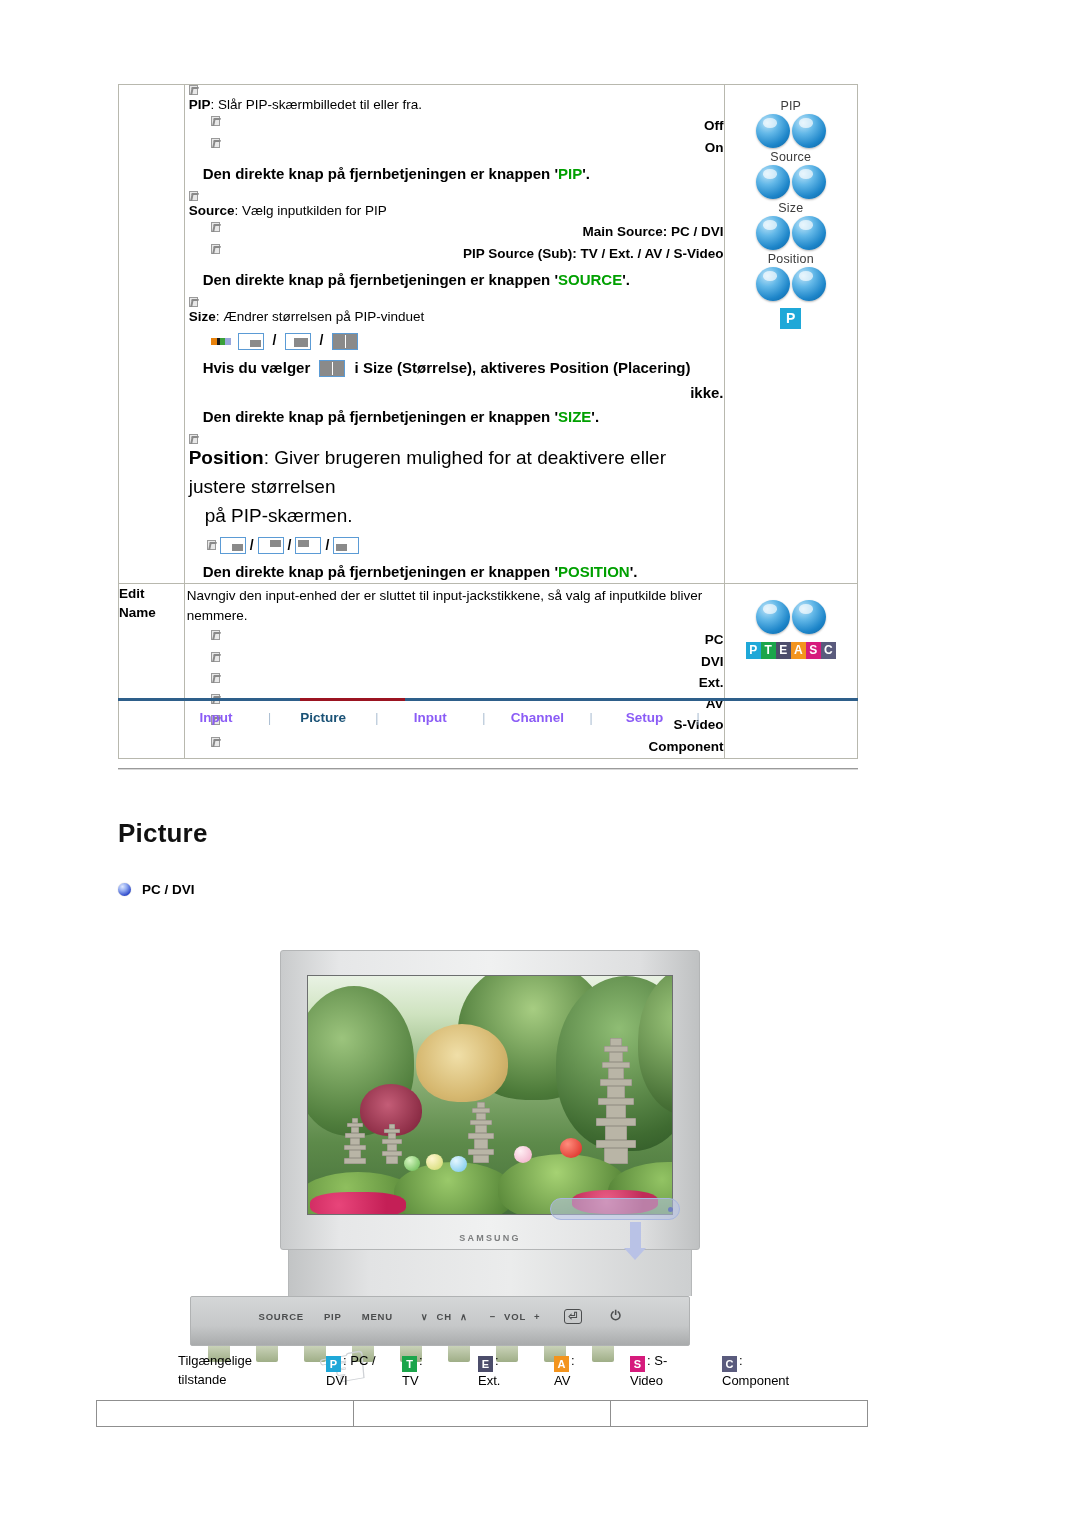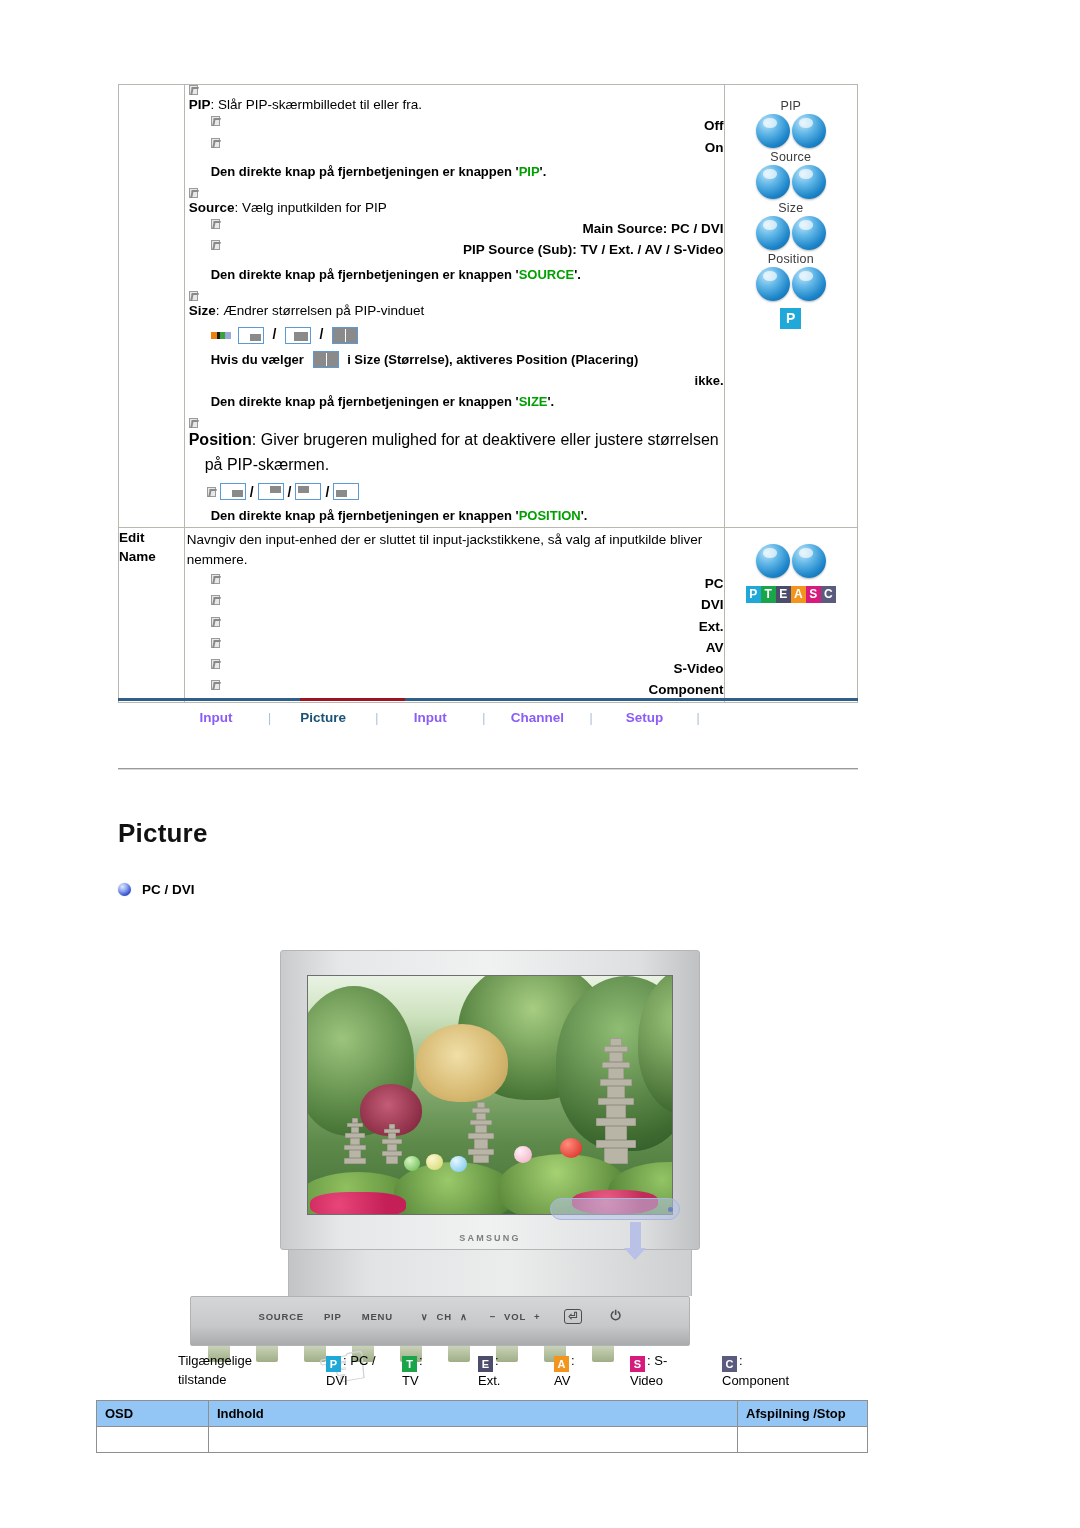--- a/index.html
+++ b/index.html
@@ -57,26 +57,26 @@
     border-top:2px solid #8a8a8a;
     transform:skewX(-12deg);
   }
 
   .li { display:flex; align-items:flex-start; font-size:13.5px; line-height:1.5; margin:0 0 1px 0;}
   .li.lvl0 { margin-left:4px; margin-top:6px;flex-direction:column; }
   .li.lvl1 { margin-left:26px;justify-content:space-between; }
   .li.tight { margin-top:0; }
   .li b { font-weight:bold; }
   .sub-note {
-    font-size:13px; font-weight:bold; line-height:1.55;
-    margin-left:26px; margin-top:4px;
+    font-size:15px; font-weight:bold; line-height:1.55;
+    margin-left:18px; margin-top:4px;
   }
   .green { color:#00a000; }
 
-  .pos-text { font-size:16px; line-height:1.5; }
+  .pos-text { font-size:19px; line-height:1.5; }
   .edit-desc { font-size:13.5px; line-height:1.5; margin:2px 0 4px 2px; }
   .scr {
     width:26px; height:17px;
     border:1px solid #5b9bd5;
     background:#ffffff;
     position:relative;
     display:inline-block;
     vertical-align:-4px;
   }
   .scr i { position:absolute; background:#8a8a8a; display:block; }
@@ -615,24 +615,19 @@
     <div>Video</div>
   </div>
   <div class="item wide2">
     <div><span class="lg-badge" style="background: rgb(90, 91, 125);">C</span><span>:</span></div>
     <div>Component</div>
   </div>
 </div>
 
 <table class="osd-table">
   <tbody>
-      <tr>
-    <th class="c-osd">OSD</th>
-    <th class="c-ind">Indhold</th>
-    <th class="c-afs">Afspilning /Stop</th>
-  </tr>
   <tr>
     <td></td>
     <td></td>
     <td></td>
   </tr>
 </tbody>
   </table>
 
 </body></html>

